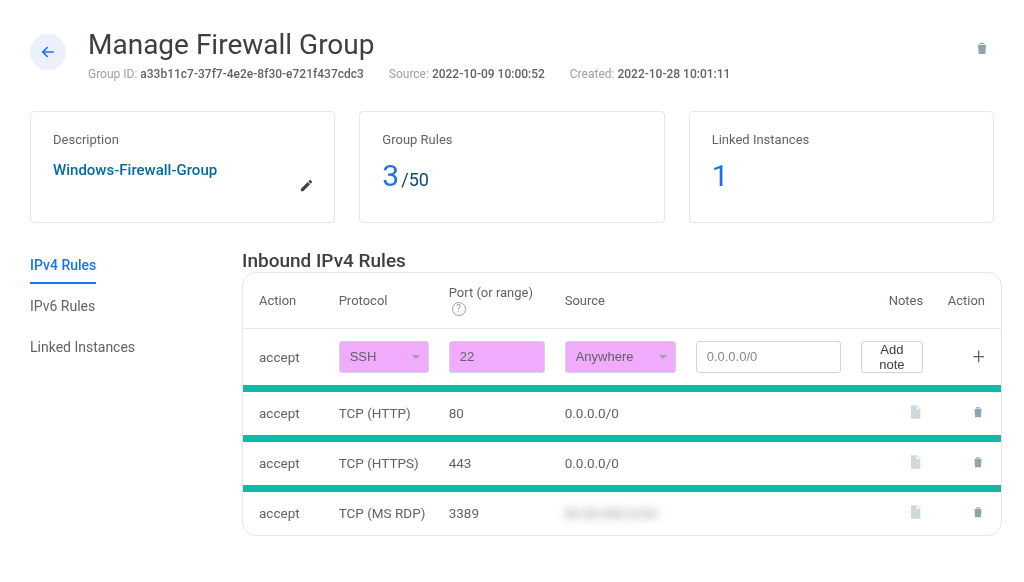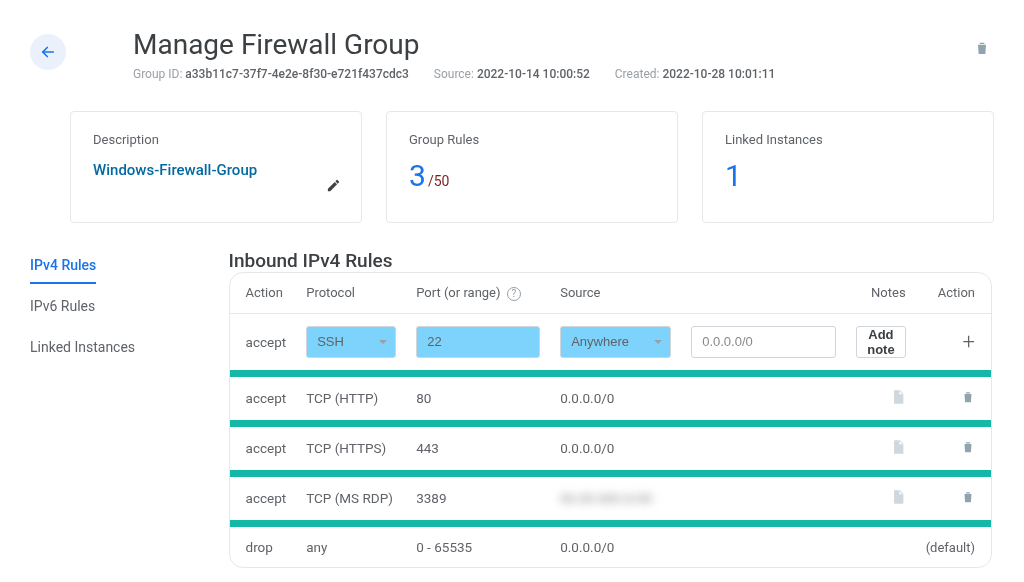--- a/index.html
+++ b/index.html
@@ -11,21 +11,20 @@
       width: 1024px;
       height: 582px;
       overflow: hidden;
     }
 
     .page-header {
       display: flex;
       align-items: flex-start;
       padding: 28px 30px 0 30px;
       position: relative;
-      gap: 45px;
     }
     .back-btn {
       width: 36px;
       height: 36px;
       border-radius: 50%;
       background: #eaf1fb;
       border: none;
       display: flex;
       align-items: center;
       justify-content: center;
@@ -53,21 +52,20 @@
       right: 34px;
       top: 40px;
       cursor: pointer;
     }
     .trash-header svg { fill: #90a4ae; }
 
     .cards-row {
       display: flex;
       gap: 24px;
       padding: 30px 30px 0 30px;
-      margin-left: 40px;
     }
     .card {
       flex: 1;
       border: 1px solid #e5e7eb;
       border-radius: 4px;
       padding: 20px 22px 22px 22px;
       position: relative;
       min-height: 112px;
     }
     .card-label {
@@ -87,28 +85,28 @@
       cursor: pointer;
     }
     .edit-icon svg { fill: #424242; }
     .big-num {
       font-size: 30px;
       color: #1a73e8;
       font-weight: 400;
       line-height: 1;
     }
     .num-max {
-      font-size: 14px;
-      color: #7f1d1d;
+      font-size: 18px;
+      color: #0c4a6e;
       margin-left: 2px;
     }
 
     .main-layout {
       display: flex;
-      padding: 26px 32px 0 30px;
+      padding: 26px 22px 0 30px;
       gap: 52px;
       justify-content: space-between;
     }
     .tabs-sidebar {
       width: 160px;
       display: flex;
       flex-direction: column;
     }
     .tab-item {
       font-size: 14px;
@@ -175,58 +173,58 @@
       justify-content: center;
       color: #9aa0a6;
       margin-left: 3px;
       vertical-align: middle;
     }
 
     .sel, .inp {
       height: 32px;
       border: 1px solid #d0d5dc;
       border-radius: 3px;
-      background: #7dd3fc;
+      background: #f0abfc;
       font-size: 13px;
       color: #5f6368;
       padding: 0 26px 0 10px;
       width: 90px;
       appearance: none;
       position: relative;
     }
     .sel-wrap { position: relative; display: inline-block; }
     .sel-wrap::after {
       content: '';
       position: absolute;
       right: 9px; top: 14px;
       border-left: 4px solid transparent;
       border-right: 4px solid transparent;
       border-top: 4px solid #9aa0a6;
       pointer-events: none;
     }
-    .inp { width: 124px; padding-right: 10px; }
+    .inp { width: 96px; padding-right: 10px; }
     .inp-src { width: 111px; }
     .inp-srcip {
       height: 32px;
       border: 1px solid #d0d5dc;
       border-radius: 3px;
       background: #ffffff;
       font-size: 13px;
       color: #888;
       padding: 0 10px;
       width: 145px;
     }
 
     .btn-addnote {
       height: 32px;
       border: 1px solid #d0d5dc;
       border-radius: 3px;
       background: #fff;
       font-size: 13px;
-      font-weight: 700;
+      font-weight: 400;
       color: #3c4043;
       padding: 0 10px;
       cursor: pointer;
     }
     .plus-btn {
       font-size: 22px;
       font-weight: 300;
       color: #5f6368;
       cursor: pointer;
       display: inline-block;
@@ -256,21 +254,21 @@
   </button>
   <div class="title-block">
     <h1 class="page-title">Manage Firewall Group</h1>
     <div class="meta-line">
       <span class="meta-item">
         <span>Group ID:</span>
         <span class="meta-value">a33b11c7-37f7-4e2e-8f30-e721f437cdc3</span>
       </span>
       <span class="meta-item">
         <span>Source:</span>
-        <span class="meta-value">2022-10-14 10:00:52</span>
+        <span class="meta-value">2022-10-09 10:00:52</span>
       </span>
       <span class="meta-item">
         <span>Created:</span>
         <span class="meta-value">2022-10-28 10:01:11</span>
       </span>
     </div>
   </div>
   <span class="trash-header">
     <svg width="16" height="16" viewBox="0 0 24 24">
         <path d="M6 7h12l-1 14H7L6 7zm3-3h6l1 2H8l1-2z"></path>
@@ -410,24 +408,16 @@
           </td>
           <td>
             <span class="row-trash">
               <svg width="14" height="14" viewBox="0 0 24 24">
                   <path d="M6 7h12l-1 14H7L6 7zm3-3h6l1 2H8l1-2z"></path>
                 </svg>
             </span>
           </td>
         </tr>
 
-        <tr>
-          <td>drop</td>
-          <td>any</td>
-          <td>0 - 65535</td>
-          <td colspan="2">0.0.0.0/0</td>
-          <td></td>
-          <td><span class="default-text">(default)</span></td>
-        </tr>
       </tbody>
     </table>
   </div>
 </div>
 
 </body></html>

